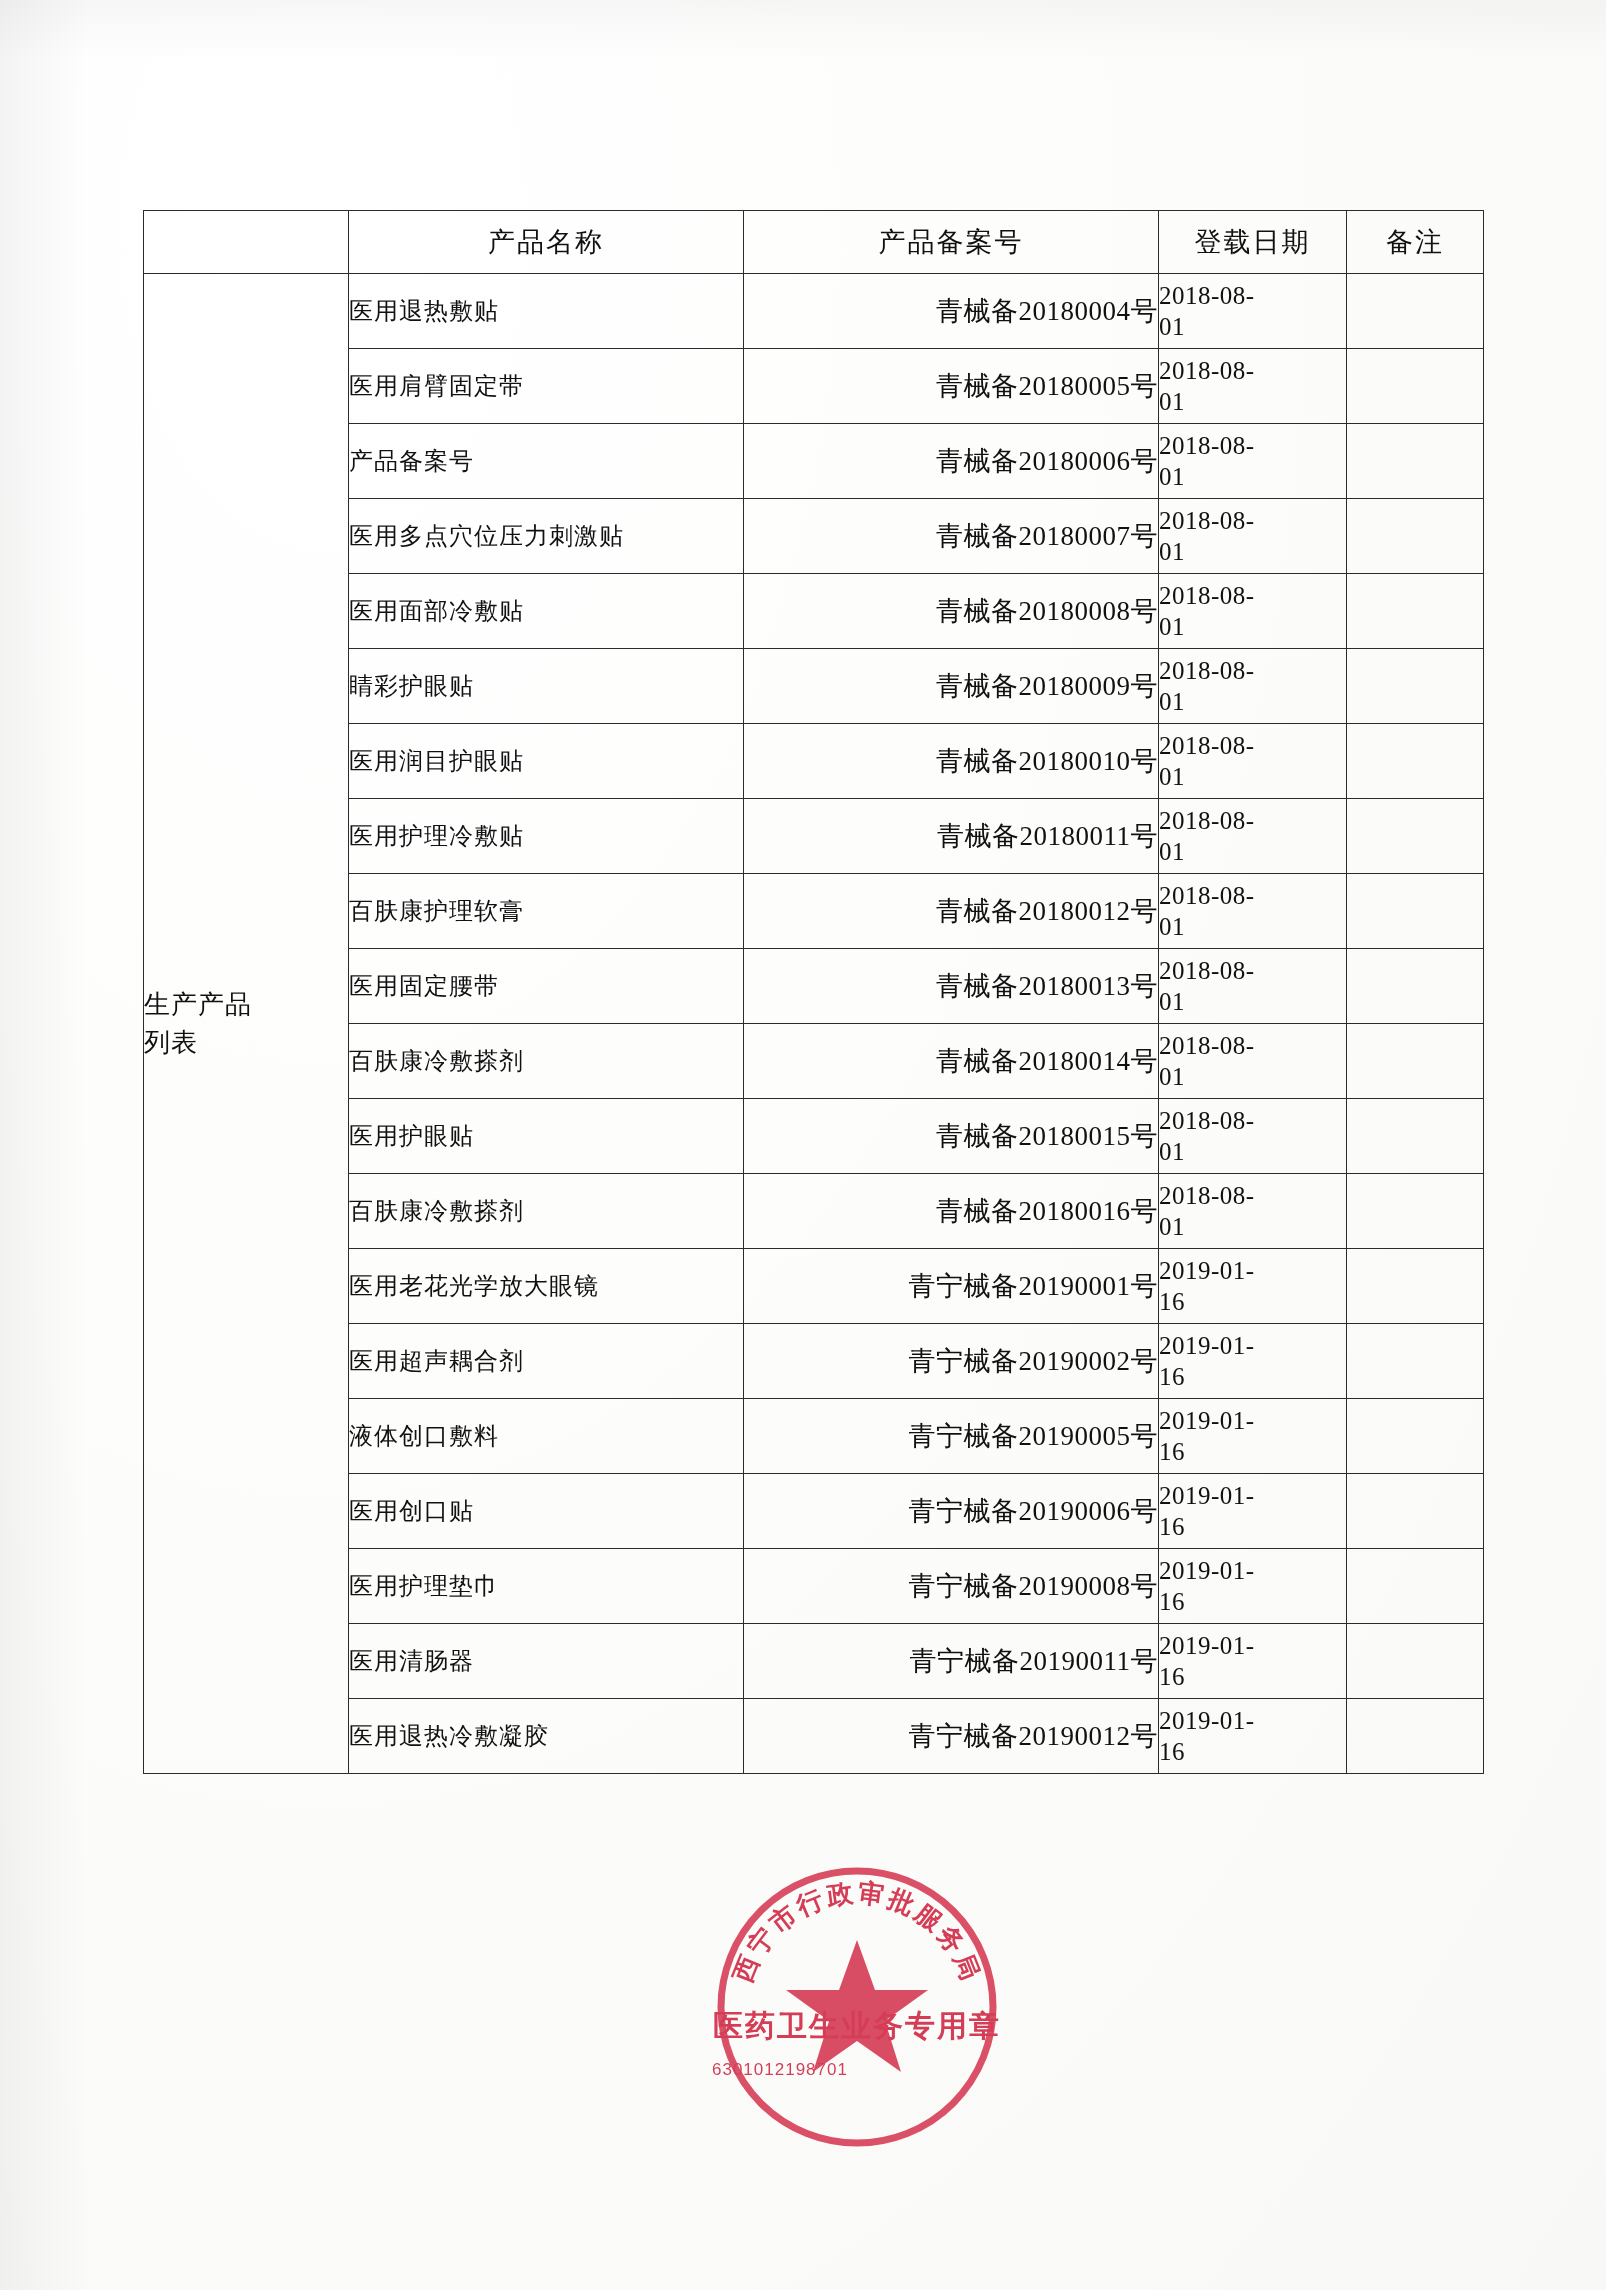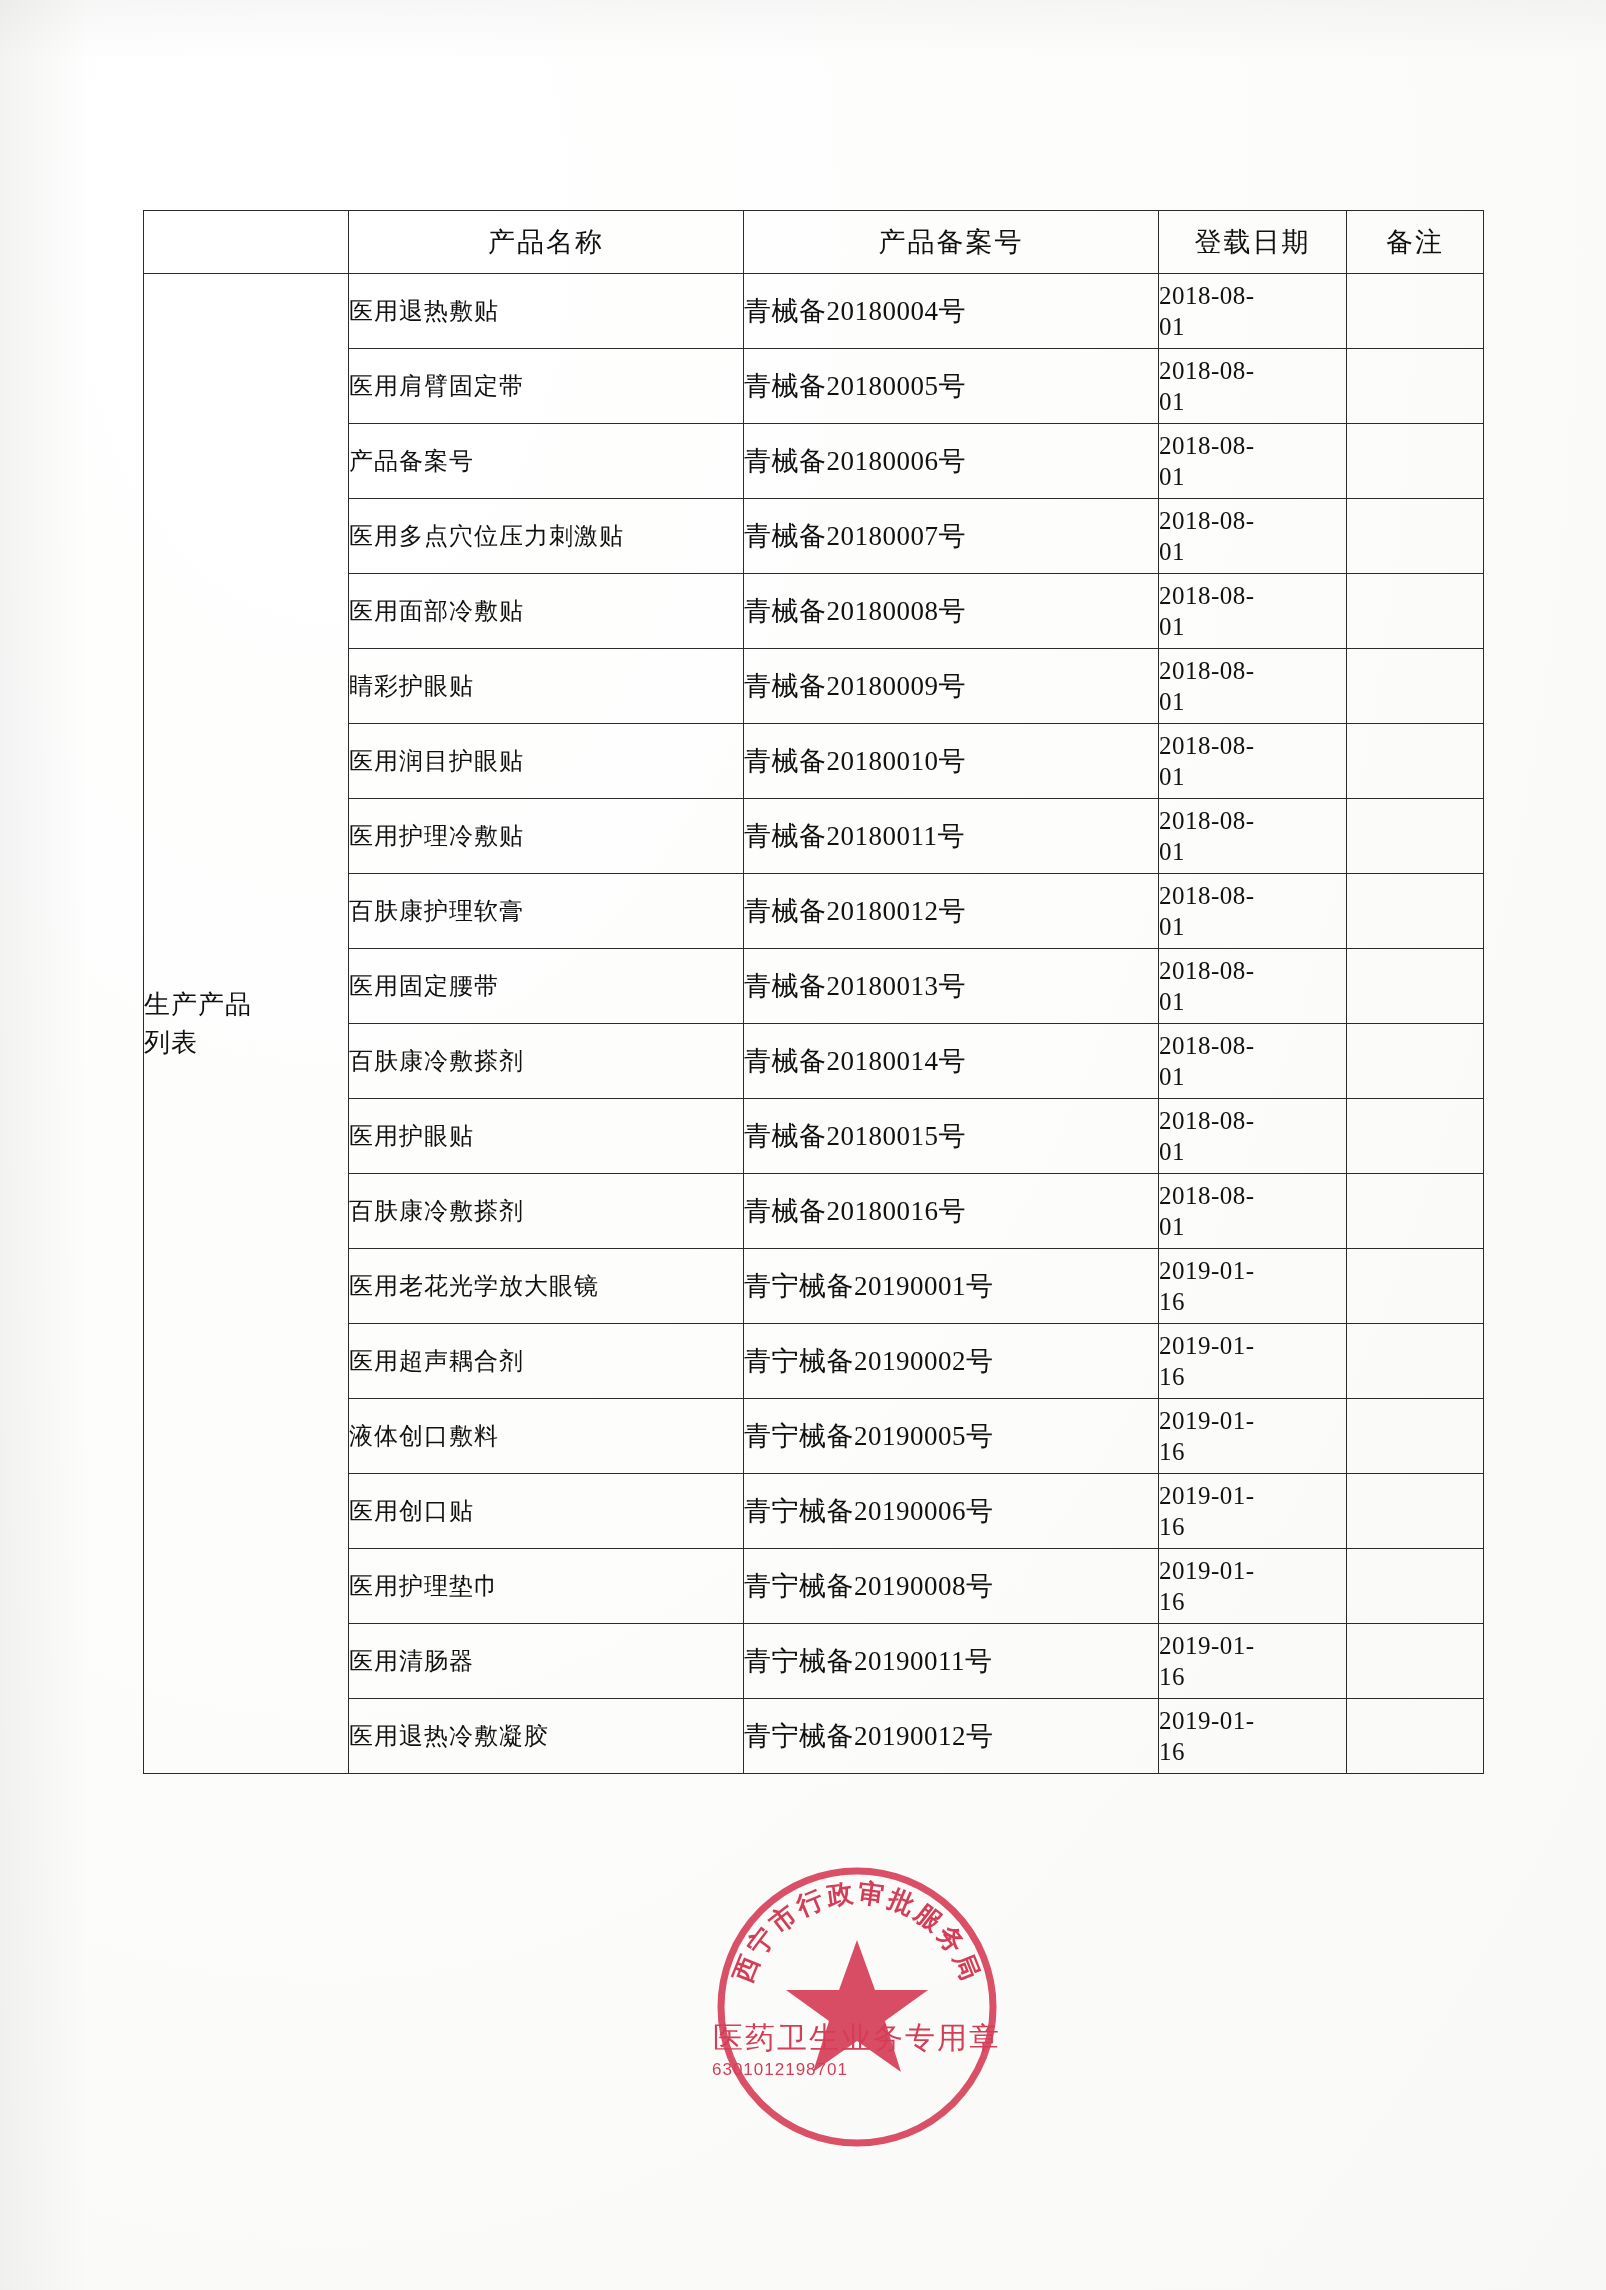--- a/index.html
+++ b/index.html
@@ -75,21 +75,21 @@
   }
   td.name-cell {
     height: 74px;
     font-size: 24px;
     text-align: left;
     padding-left: 26px;
     letter-spacing: 1px;
   }
   td.reg-cell {
     font-size: 27px;
-    text-align: left;
+    text-align: right;
     letter-spacing: 0.5px;
   }
   td.date-cell {
     font-size: 25px;
     text-align: left;
     line-height: 1.25;
     letter-spacing: 0.5px;
   }
   td.note-cell {
     font-size: 25px;
@@ -104,25 +104,25 @@
     top: 1862px;
     width: 290px;
     height: 290px;
     pointer-events: none;
     opacity: 0.86;
   }
   .seal svg { display: block; }
   .seal-text {
     position: absolute;
     left: 0; right: 0;
-    top: 156px;
+    top: 144px;
     text-align: center;
     color: #cf1f3d;
     font-size: 30px;
-    font-weight: normal;
+    font-weight: bold;
     letter-spacing: 2px;
     font-family: "Liberation Sans", sans-serif;
   }
   .seal-code {
     position: absolute;
     left: 0; right: 0;
     top: 198px;
     text-align: left;
     color: #cf1f3d;
     font-size: 17px;

